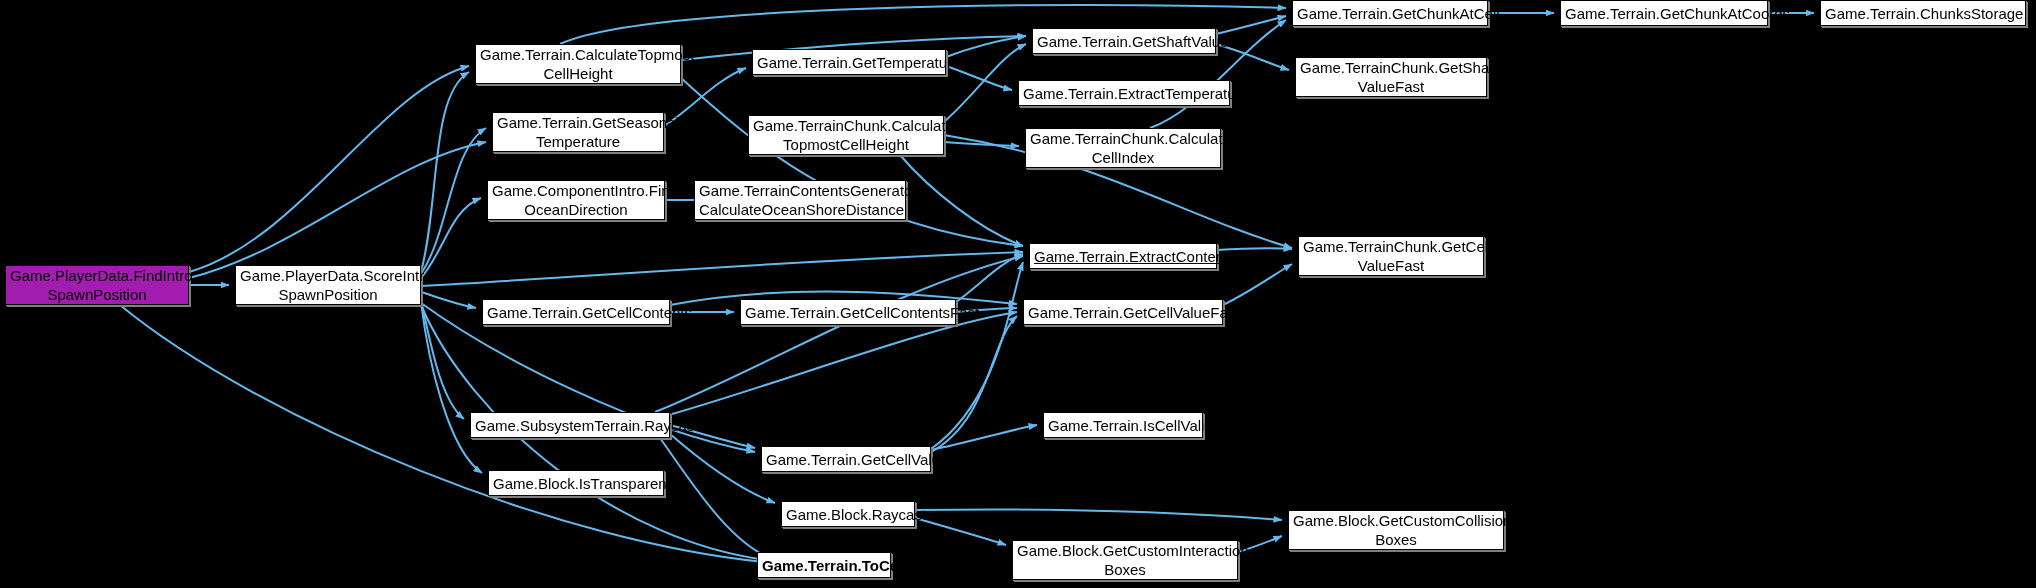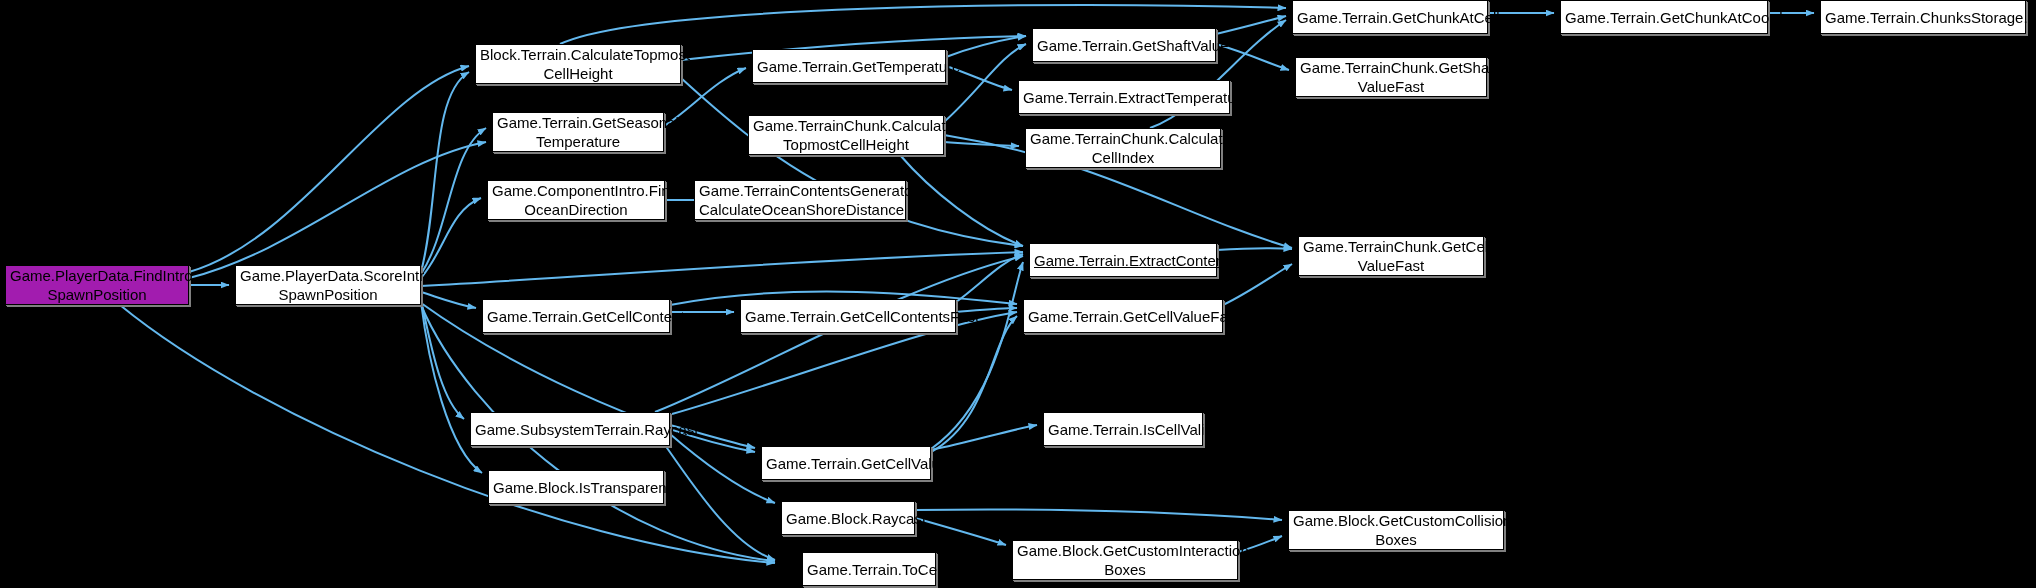--- a/index.html
+++ b/index.html
@@ -30,21 +30,21 @@
     border: 1px solid #000000;
     box-shadow: 1px 1px 0 0 #808080, 2px 2px 0 0 #808080;
     display: flex;
     align-items: center;
     justify-content: center;
     text-align: center;
     color: #000000;
     font-size: 15px;
     line-height: 19px;
     letter-spacing: 0px;
-    padding: 16px 4px;
+    padding: 8px 4px;
     z-index: 5;
   }
   .node.root {
     background: #a21caf;
   }
   .node-label {
     display: block;
     width: 100%;
     white-space: pre-line;
   }
@@ -111,21 +111,21 @@
   <div id="node-layer">
       <div class="node root" style="left: 5px; top: 265px; width: 184px; height: 40px;">
         <span class="node-label">Game.PlayerData.FindIntro
 SpawnPosition</span>
       </div>
       <div class="node" style="left: 235px; top: 265px; width: 186px; height: 40px;">
         <span class="node-label">Game.PlayerData.ScoreIntro
 SpawnPosition</span>
       </div>
       <div class="node" style="left: 475px; top: 44px; width: 206px; height: 40px;">
-        <span class="node-label">Block.Terrain.CalculateTopmost
+        <span class="node-label">Game.Terrain.CalculateTopmost
 CellHeight</span>
       </div>
       <div class="node" style="left: 492px; top: 112px; width: 172px; height: 40px;">
         <span class="node-label">Game.Terrain.GetSeasonal
 Temperature</span>
       </div>
       <div class="node" style="left: 487px; top: 180px; width: 178px; height: 40px;">
         <span class="node-label">Game.ComponentIntro.Find
 OceanDirection</span>
       </div>
@@ -151,21 +151,21 @@
       </div>
       <div class="node" style="left: 740px; top: 299px; width: 216px; height: 26px;">
         <span class="node-label">Game.Terrain.GetCellContentsFast</span>
       </div>
       <div class="node" style="left: 761px; top: 446px; width: 170px; height: 26px;">
         <span class="node-label">Game.Terrain.GetCellValue</span>
       </div>
       <div class="node" style="left: 781px; top: 501px; width: 134px; height: 26px;">
         <span class="node-label">Game.Block.Raycast</span>
       </div>
-      <div class="node" style="left: 802px; top: 552px; width: 134px; height: 26px;">
+      <div class="node" style="left: 757px; top: 552px; width: 134px; height: 26px; font-weight: bold;">
         <span class="node-label">Game.Terrain.ToCell</span>
       </div>
       <div class="node" style="left: 1032px; top: 28px; width: 184px; height: 26px;">
         <span class="node-label">Game.Terrain.GetShaftValue</span>
       </div>
       <div class="node" style="left: 1018px; top: 80px; width: 212px; height: 26px;">
         <span class="node-label">Game.Terrain.ExtractTemperature</span>
       </div>
       <div class="node" style="left: 1025px; top: 128px; width: 196px; height: 40px;">
         <span class="node-label">Game.TerrainChunk.Calculate

